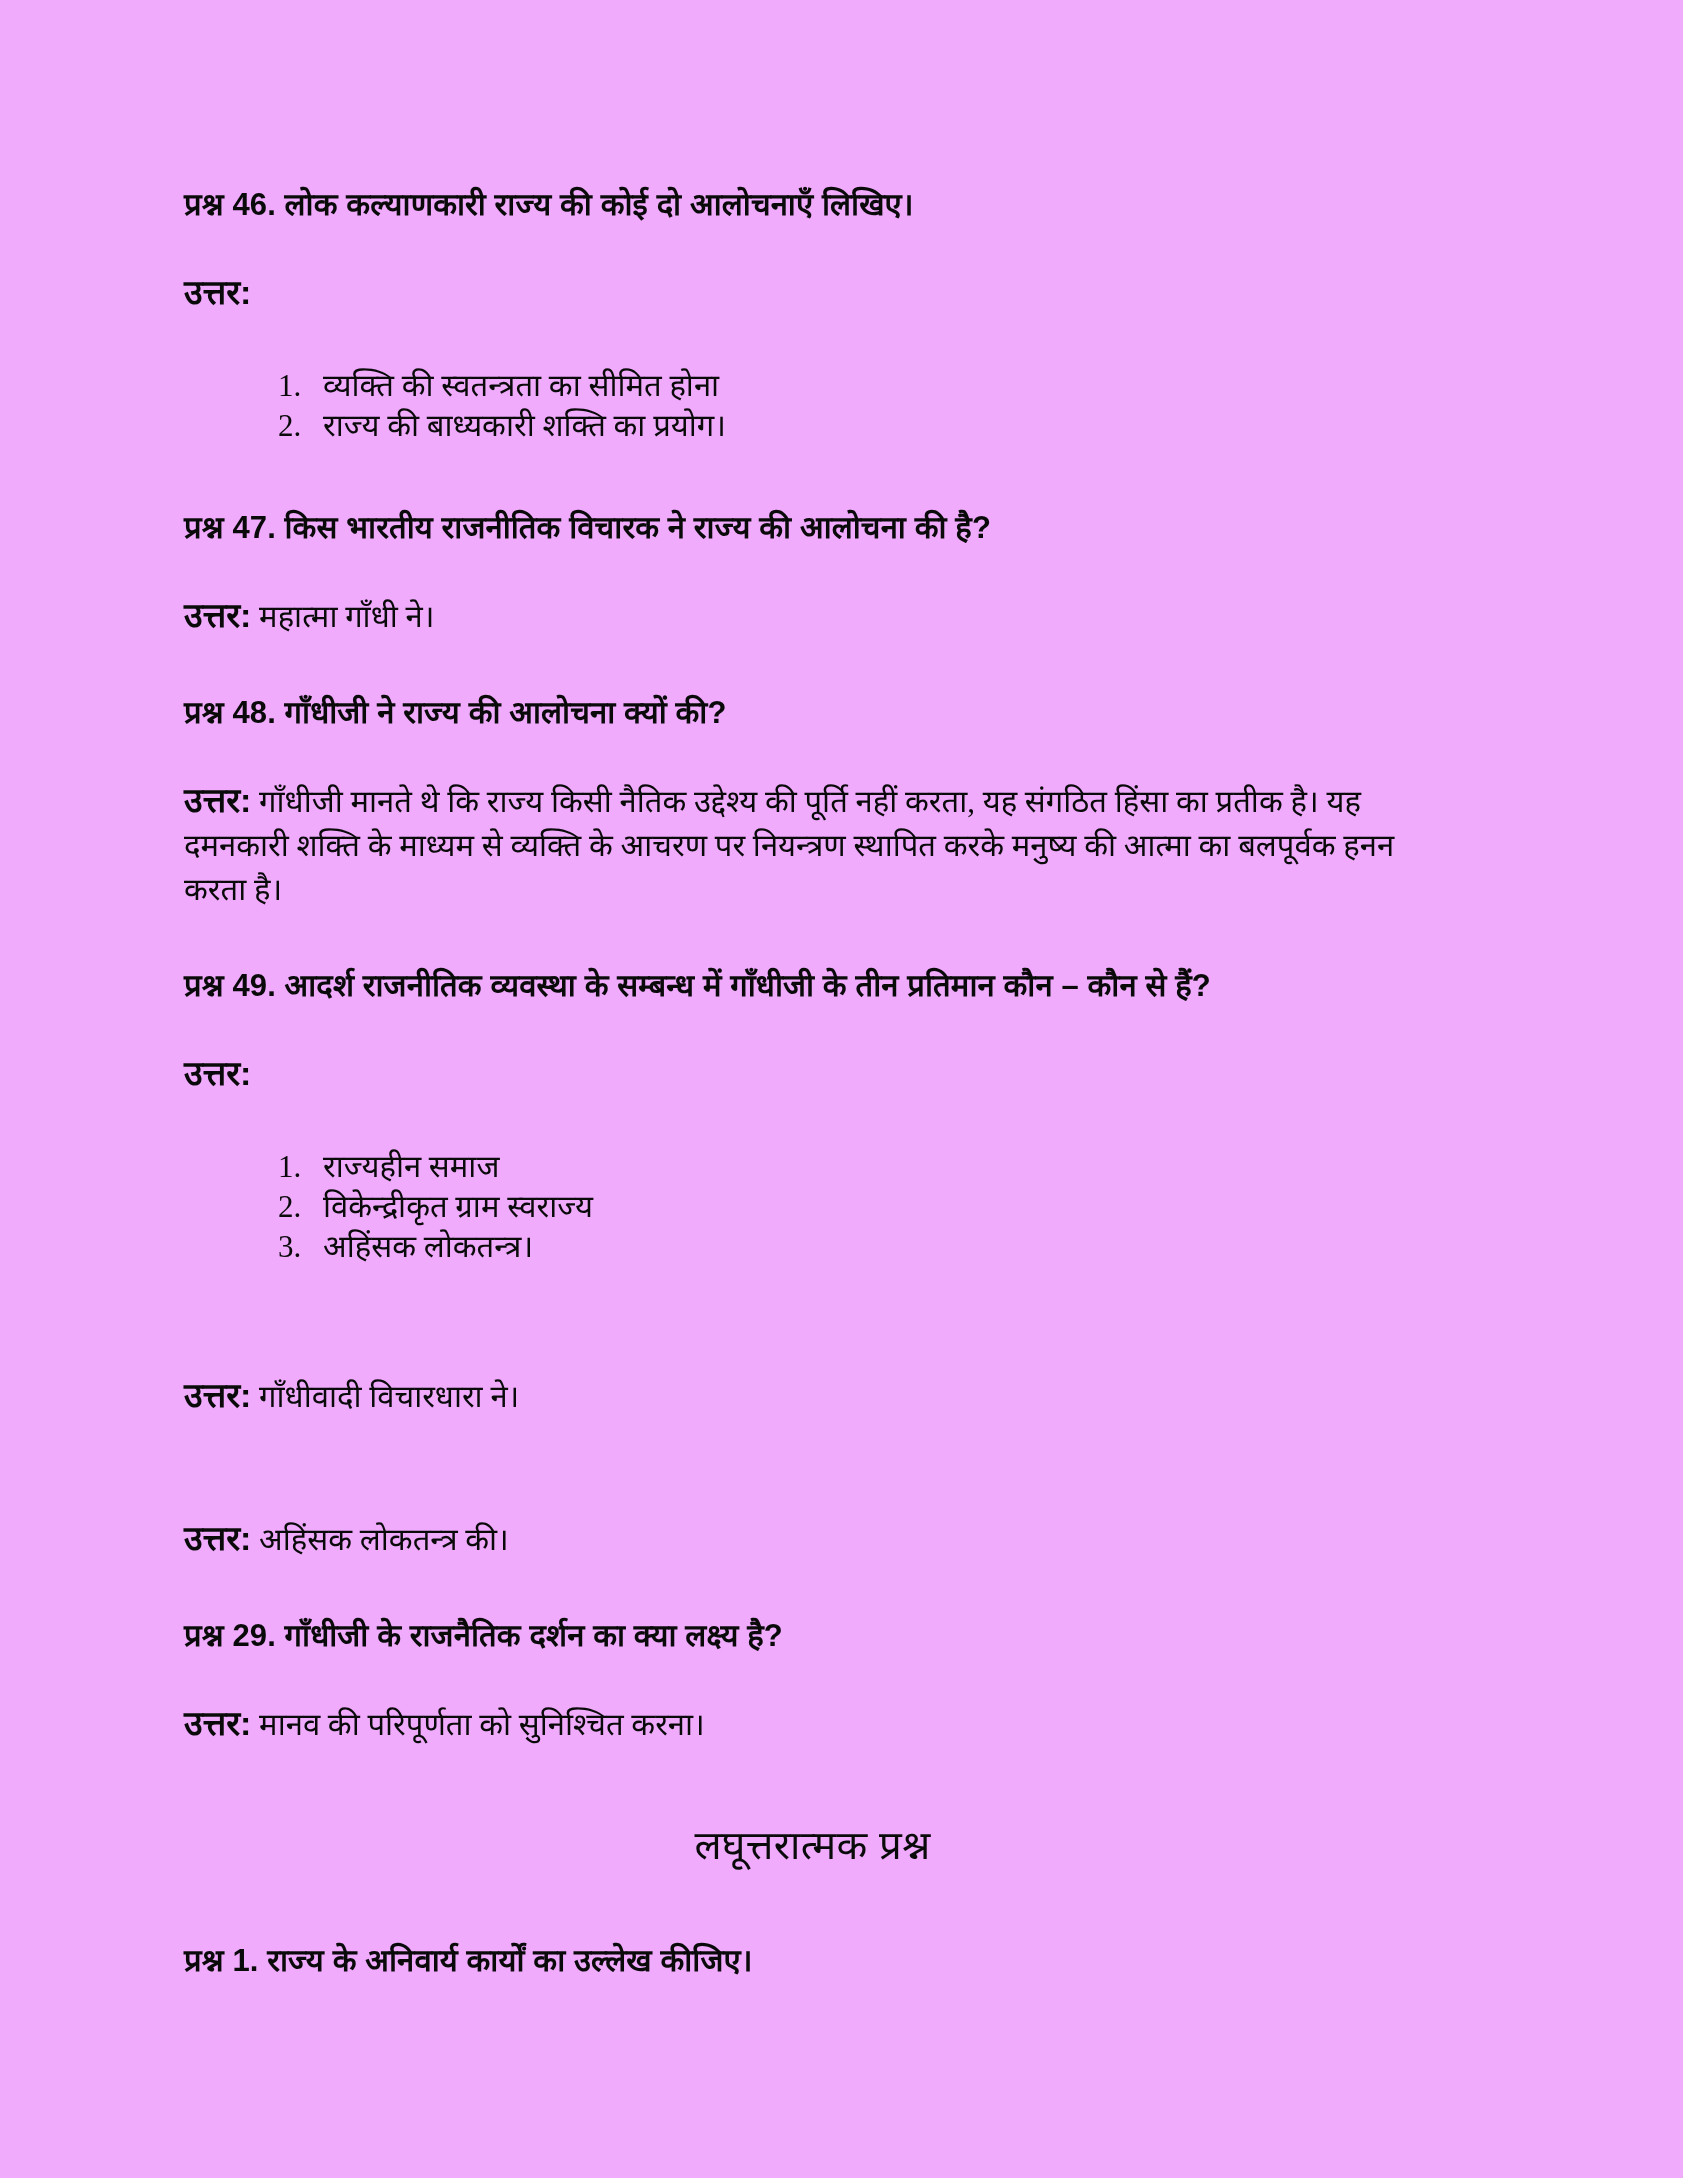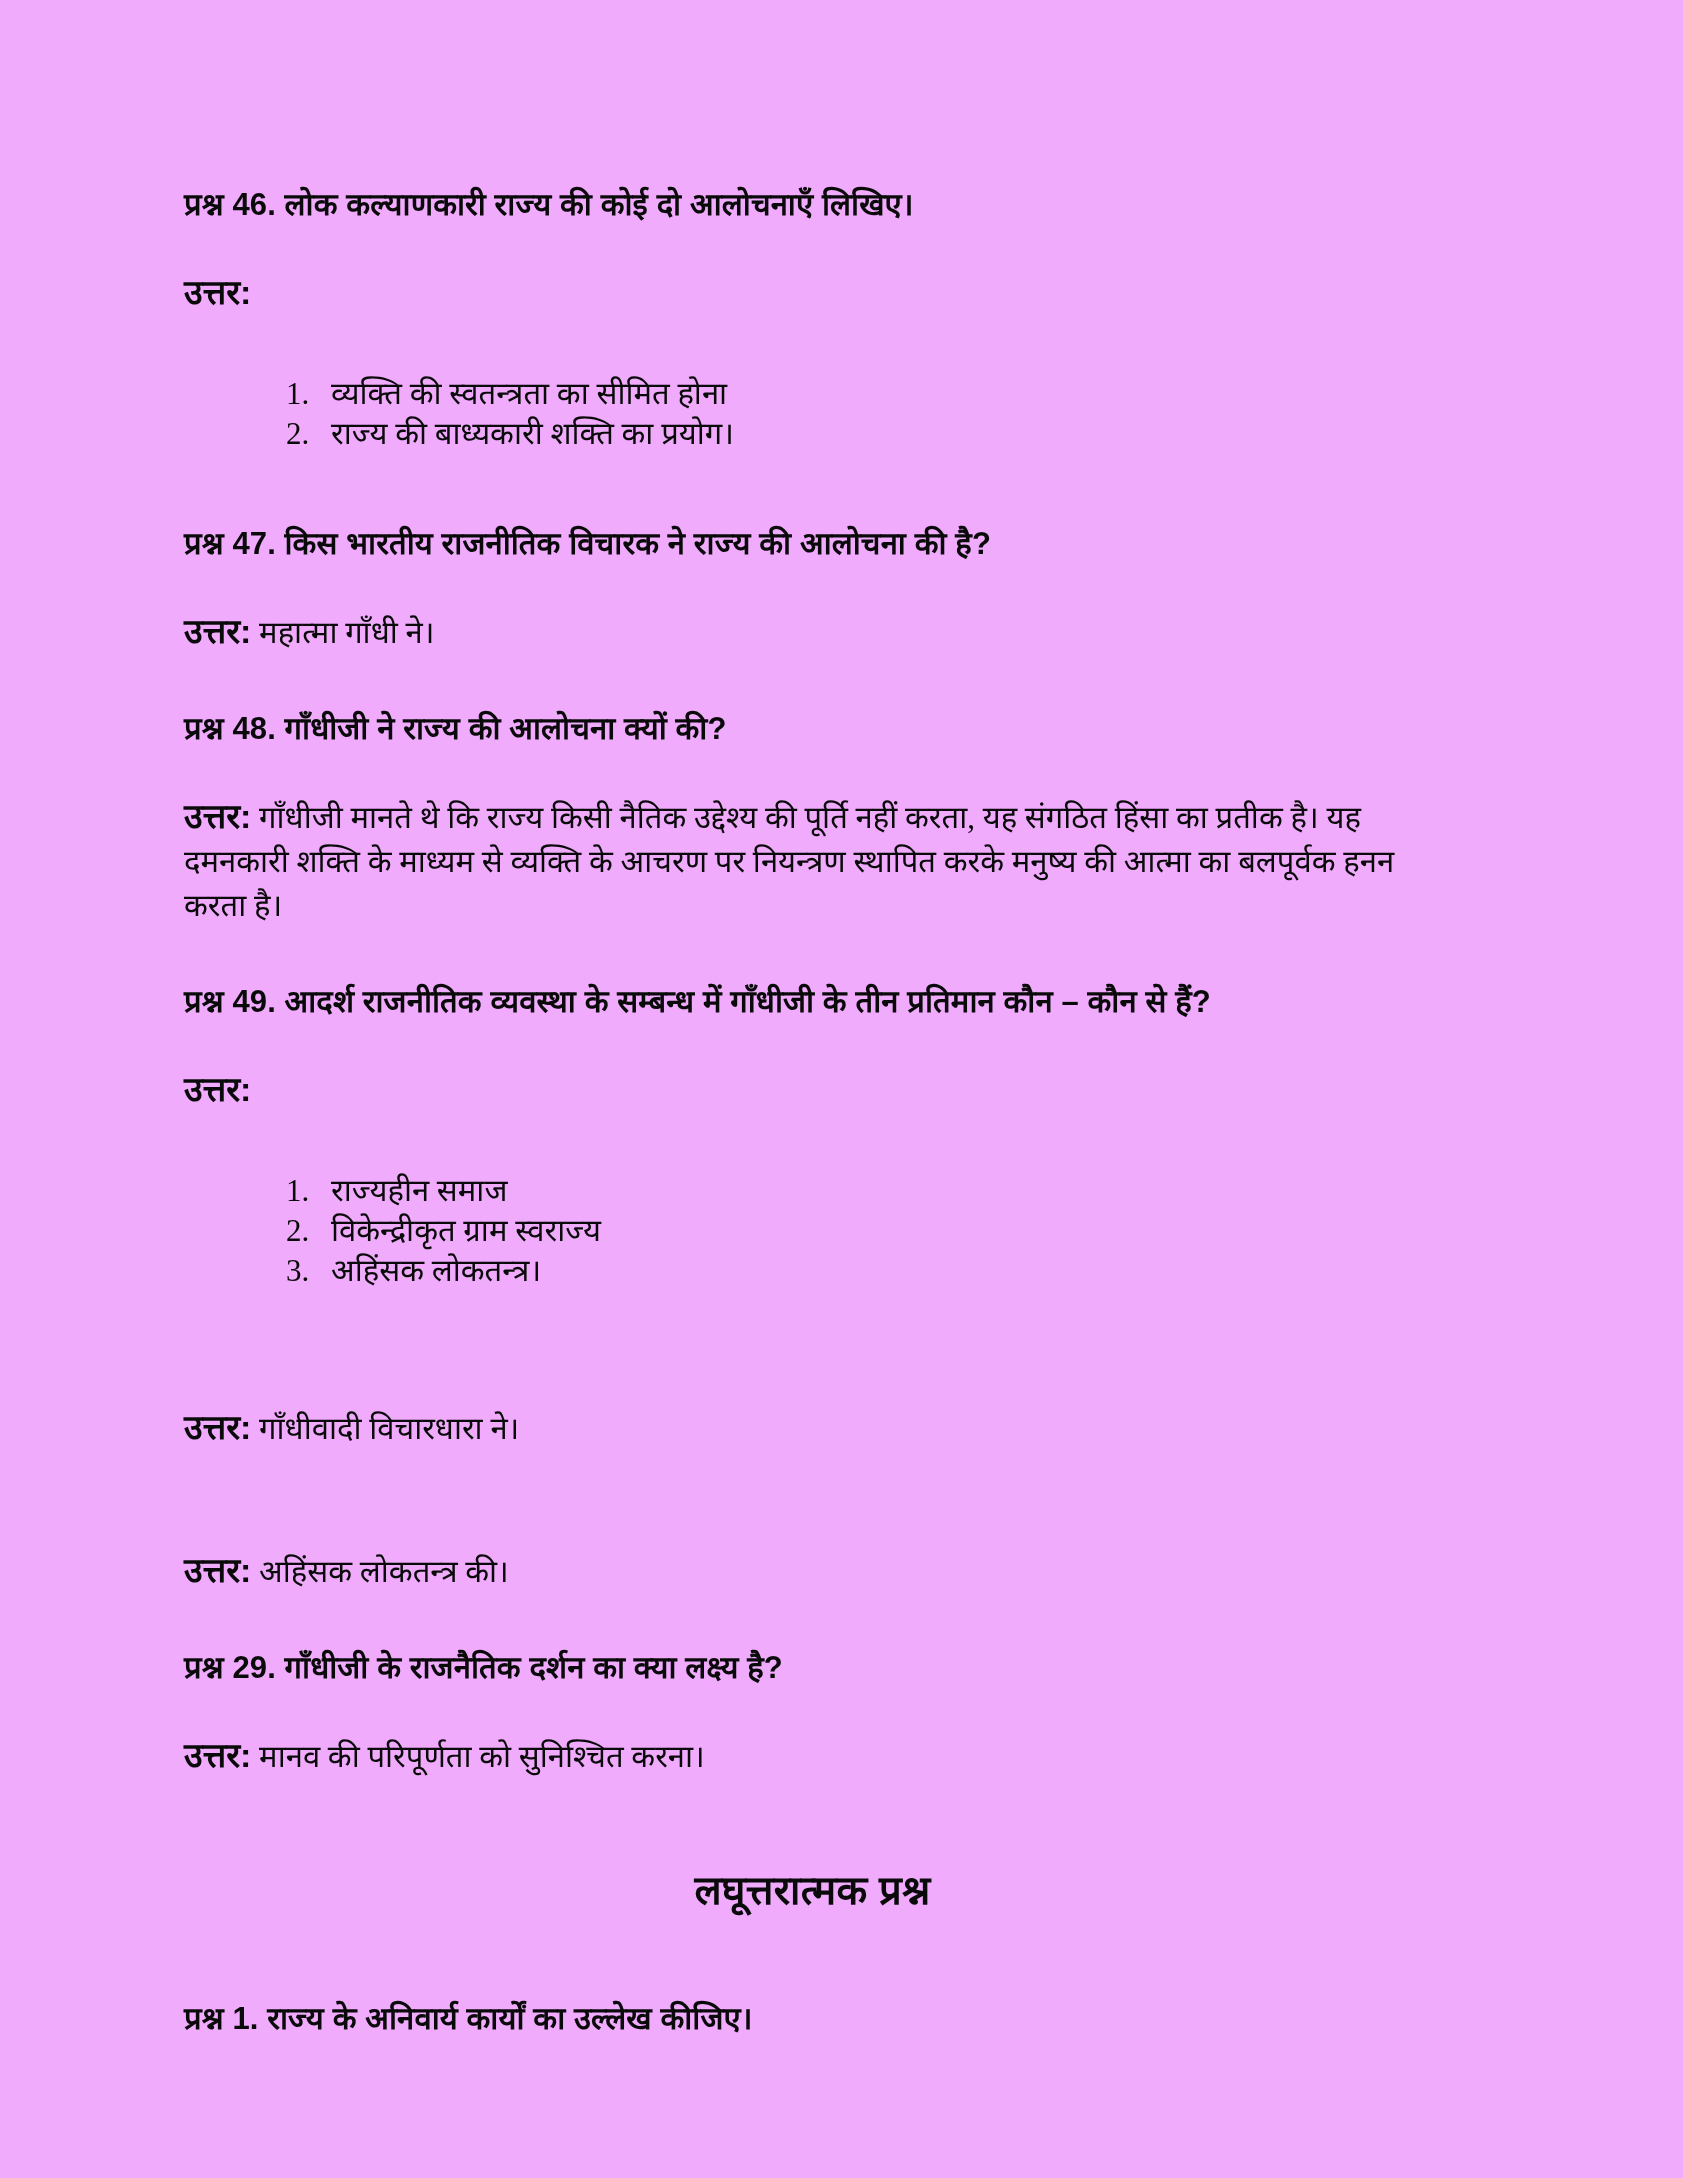--- a/index.html
+++ b/index.html
@@ -49,41 +49,41 @@
     font-family: "Liberation Sans", "DejaVu Sans", sans-serif;
     font-weight: 700;
     font-size: 34px;
   }
   .answer-only-label .lbl {
     display: inline-block;
   }
 
   
   ol.qlist {
-    margin: 16px;
+    margin: 8px;
     padding: 0 0 0 117px;
     list-style-position: outside;
     list-style-type: decimal;
     font-family: "Liberation Serif", "DejaVu Serif", serif;
     font-size: 31px;
     line-height: 1.30;
     color: #0a0a0a;
   }
   ol.qlist li {
     padding-left: 14px;
     margin: 0;
   }
 
   
   .section-heading {
     font-family: "Liberation Sans", "DejaVu Sans", sans-serif;
-    font-weight: 700;
+    font-weight: 400;
     font-size: 40px;
     text-align: center;
-    margin: 13px;
+    margin: 0;
     color: #0a0a0a;
     letter-spacing: 0.3px;
   }
   .gap-md { height: 42px; }
   .gap-lg { height: 53px; }
   .gap-xl { height: 69px; }
 </style>
 </head>
 <body>
 

